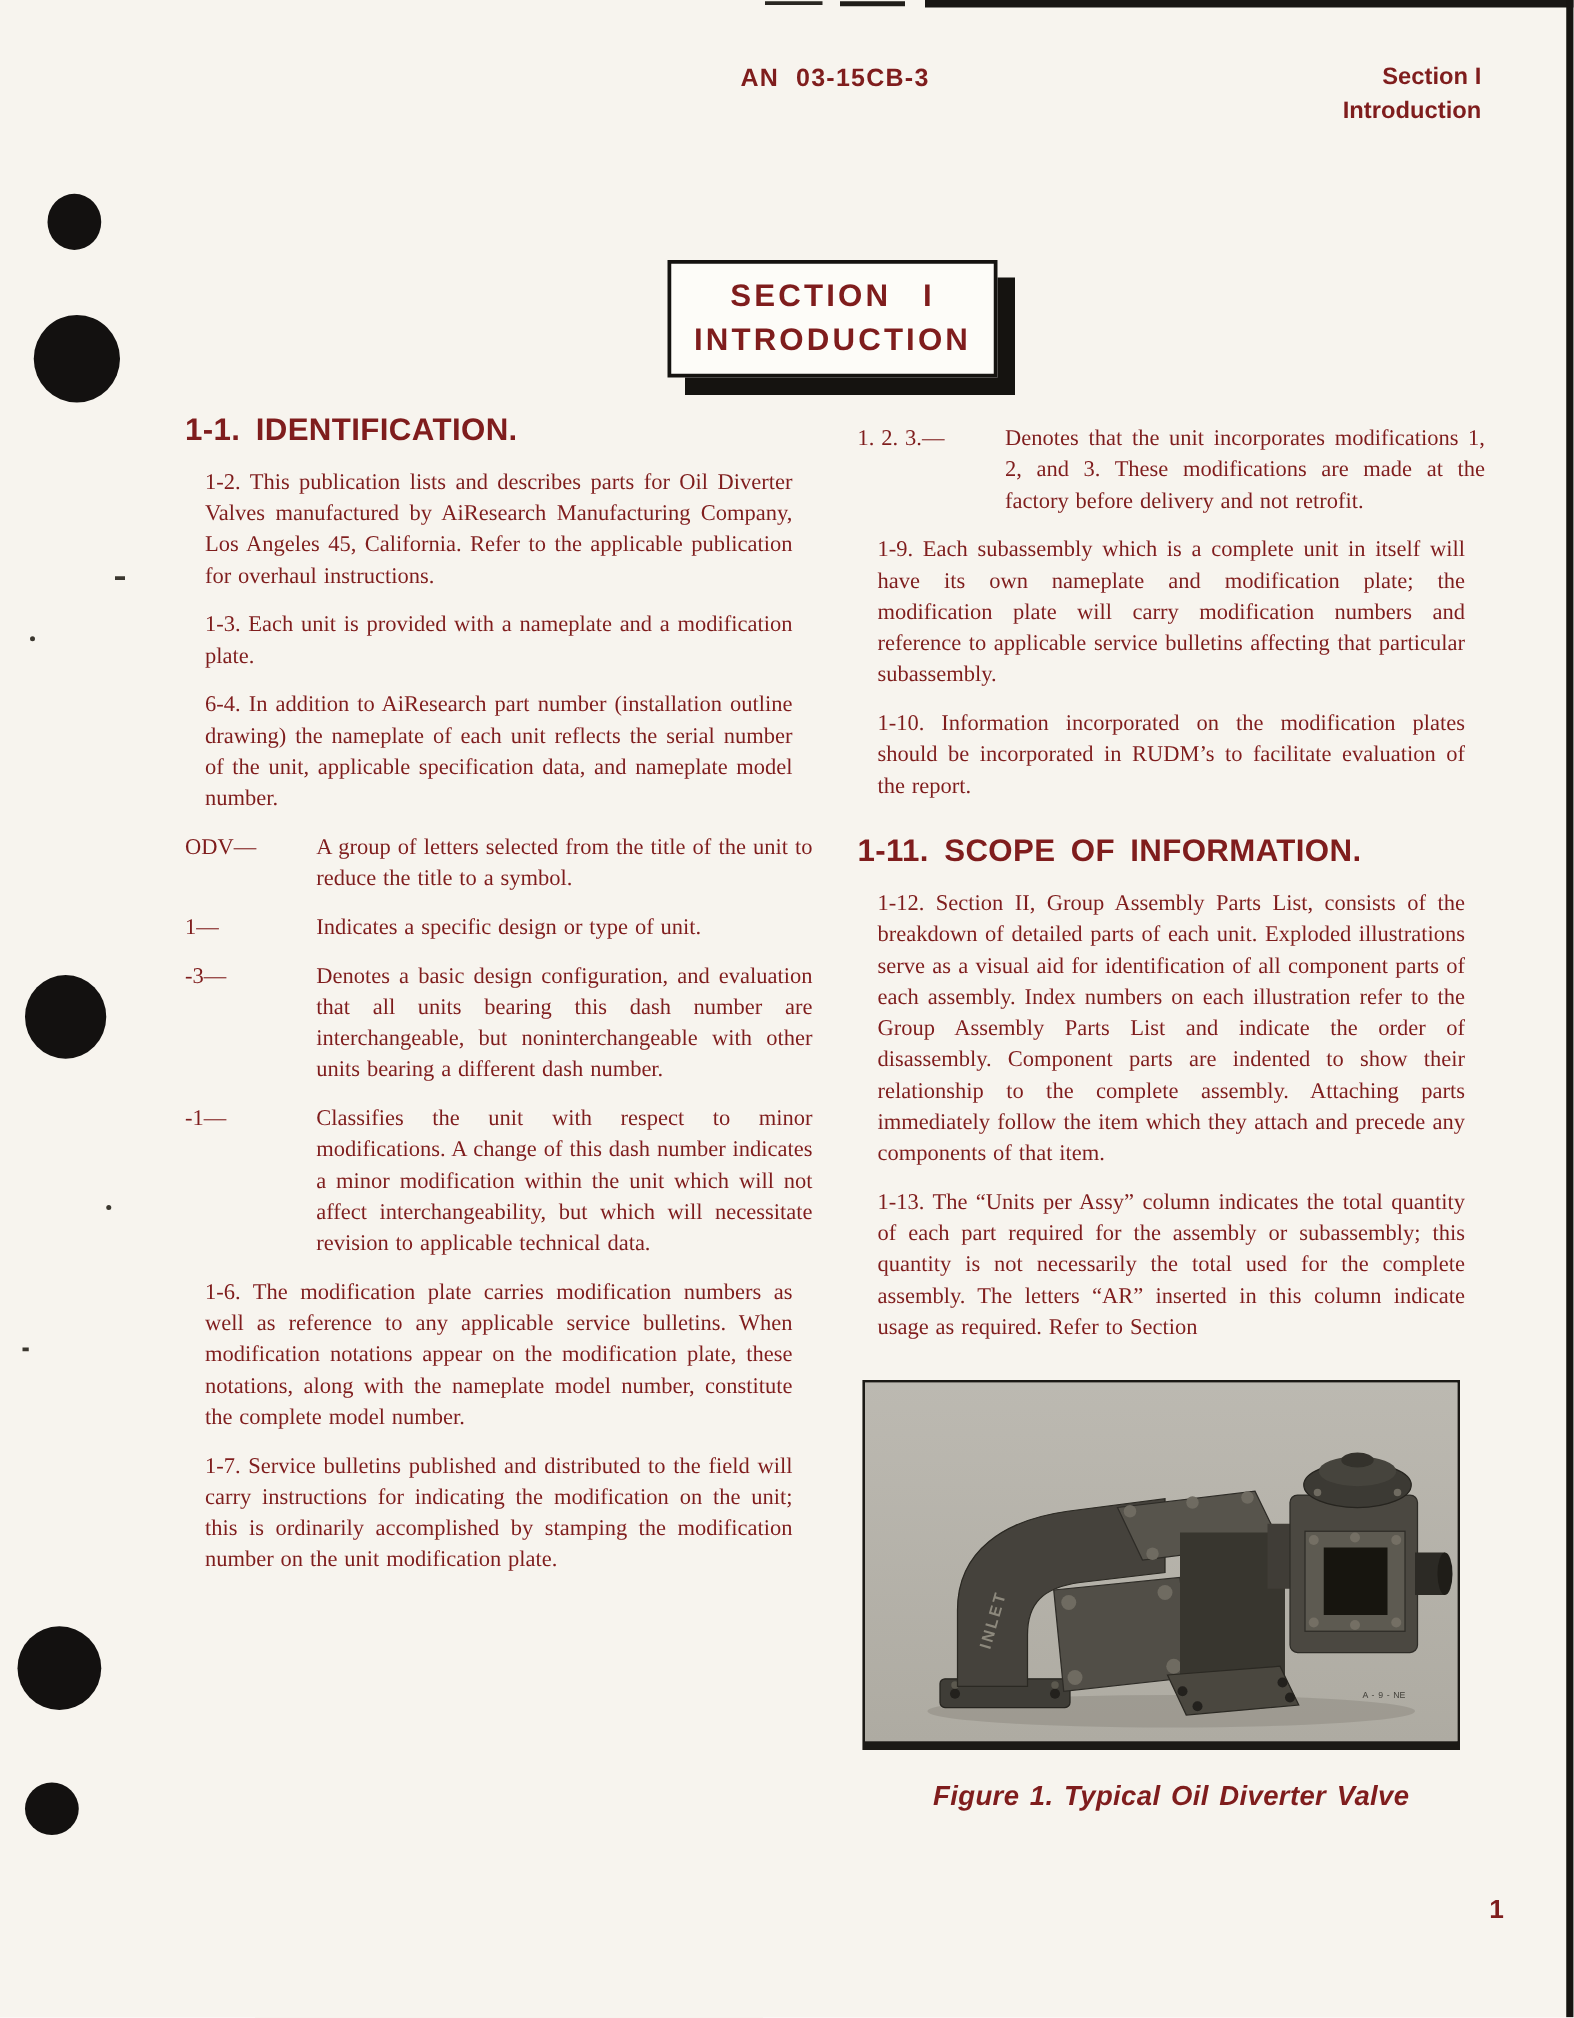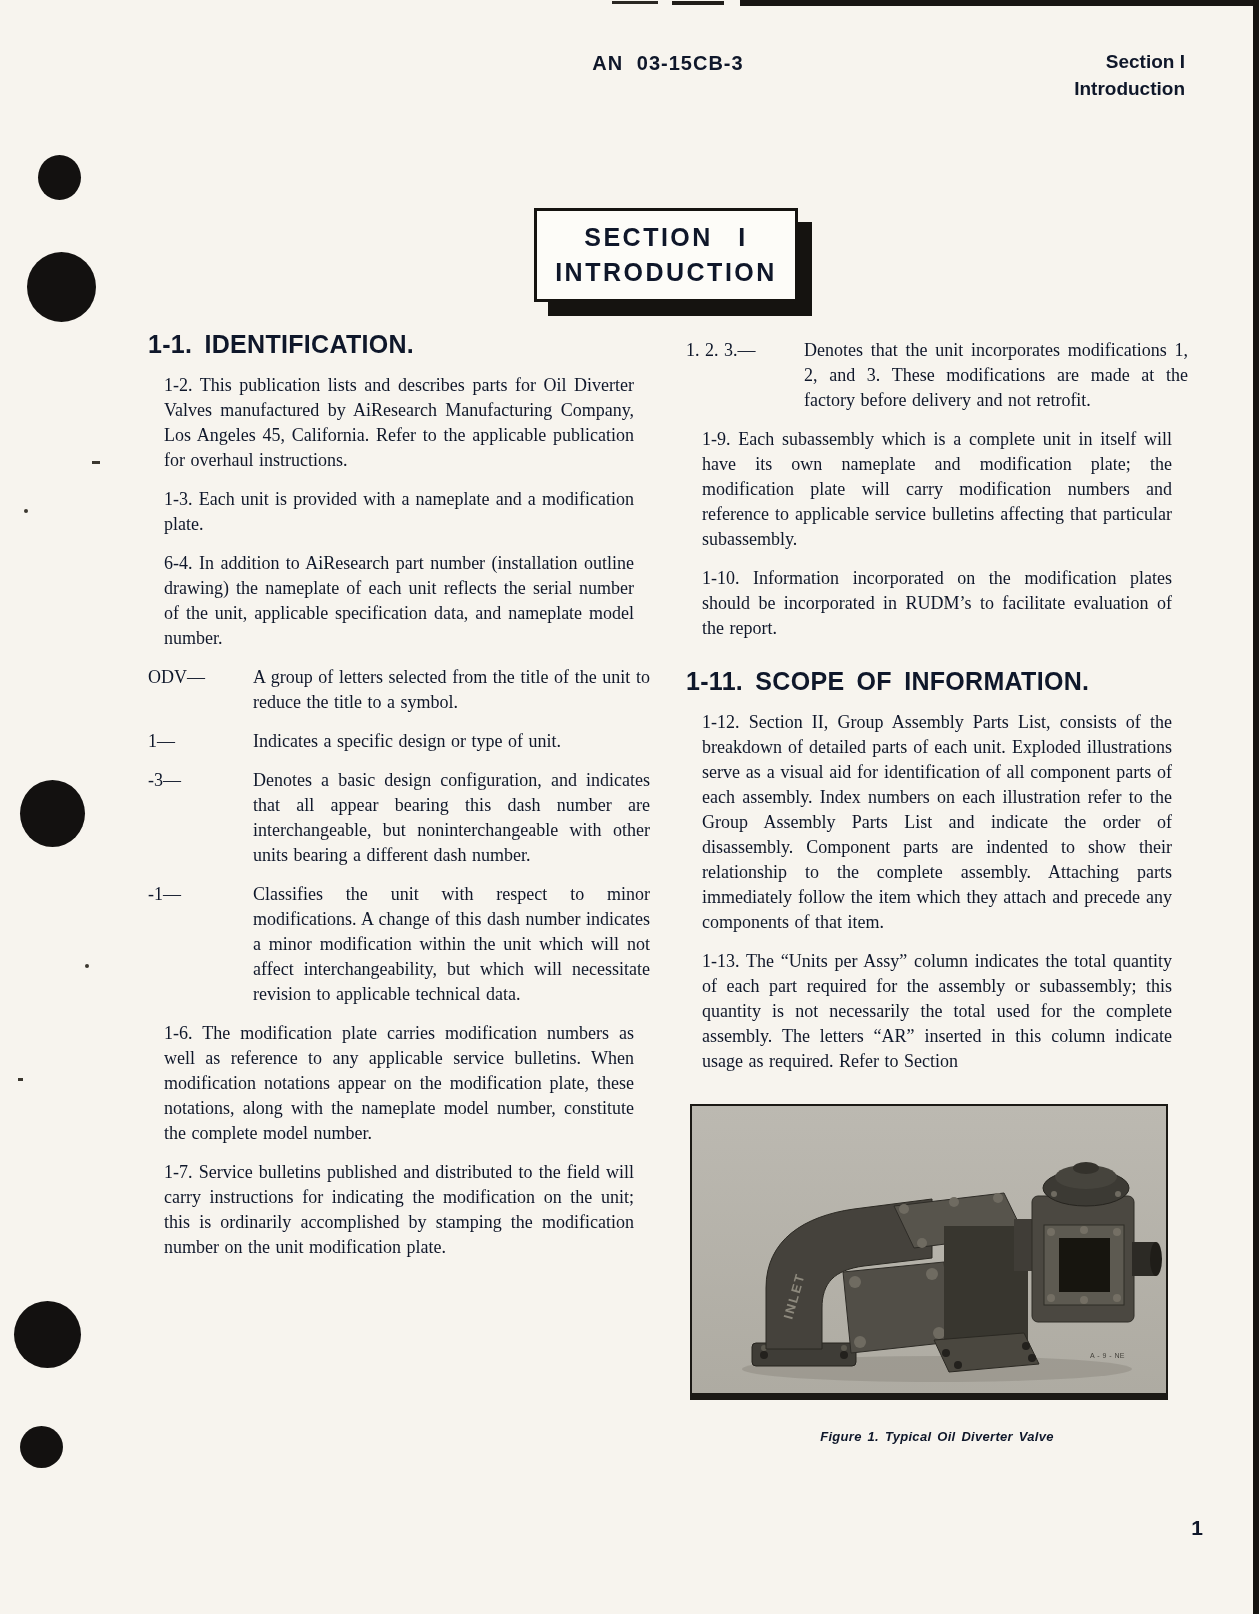--- a/index.html
+++ b/index.html
@@ -3,21 +3,21 @@
 <meta charset="utf-8">
 <style>
   html,body { margin:0; padding:0; }
   .page {
     position: relative;
     width: 1259px;
     height: 1614px;
     background: #f7f4ee;
     overflow: hidden;
     font-family: "Liberation Serif", serif;
-    color: #0f172a;
+    color: #7f1d1d;
   }
   
   .scan-top { position:absolute; top:0; left:740px; right:0; height:6px; background:#181613; }
   .scan-dash1 { position:absolute; top:1px; left:612px; width:46px; height:3px; background:#2a2722; }
   .scan-dash2 { position:absolute; top:1px; left:672px; width:52px; height:4px; background:#201d19; }
   .scan-right { position:absolute; top:0; right:0; width:6px; height:1614px; background:#161411; }
   .punch { position:absolute; background:#131110; border-radius:50%; }
   .punch1 { left:38px; top:155px; width:43px; height:45px; }
   .punch2 { left:27px; top:252px; width:69px; height:70px; }
   .punch3 { left:20px; top:780px; width:65px; height:67px; }
@@ -74,21 +74,21 @@
   .figure-box {
     margin:30px 0 0 4px; width:474px; height:287px;
     border:2px solid #1b1915; border-bottom-width:7px;
     background:#b6b3ab; box-sizing:content-box;
   }
   .figure-box svg { display:block; }
   .fig-caption {
     margin-top:24px; text-align:center;
     font-family:"Liberation Sans", sans-serif;
     font-weight:bold; font-style:italic;
-    font-size:13px; letter-spacing:.3px; word-spacing:2px;
+    font-size:22px; letter-spacing:.3px; word-spacing:2px;
   }
 
   .page-num {
     position:absolute; right:56px; top:1516px;
     font-family:"Liberation Sans", sans-serif;
     font-weight:bold; font-size:21px;
   }
 </style>
 </head>
 <body>
@@ -128,21 +128,21 @@
       <p>1-3. Each unit is provided with a nameplate and a modification plate.</p>
       <p>6-4. In addition to AiResearch part number (installation outline drawing) the nameplate of each unit reflects the serial number of the unit, applicable specification data, and nameplate model number.</p>
 
       <div class="hang">
         <span class="term">ODV—</span><span>A group of letters selected from the title of the unit to reduce the title to a symbol.</span>
       </div>
       <div class="hang">
         <span class="term">1—</span><span>Indicates a specific design or type of unit.</span>
       </div>
       <div class="hang">
-        <span class="term">-3—</span><span>Denotes a basic design configuration, and indicates that all appear bearing this dash number are interchangeable, but noninterchangeable with other units bearing a different dash number.</span>
+        <span class="term">-3—</span><span>Denotes a basic design configuration, and evaluation that all units bearing this dash number are interchangeable, but noninterchangeable with other units bearing a different dash number.</span>
       </div>
       <div class="hang">
         <span class="term">-1—</span><span>Classifies the unit with respect to minor modifications. A change of this dash number indicates a minor modification within the unit which will not affect interchangeability, but which will necessitate revision to applicable technical data.</span>
       </div>
 
       <p>1-6. The modification plate carries modification numbers as well as reference to any applicable service bulletins. When modification notations appear on the modification plate, these notations, along with the nameplate model number, constitute the complete model number.</p>
       <p>1-7. Service bulletins published and distributed to the field will carry instructions for indicating the modification on the unit; this is ordinarily accomplished by stamping the modification number on the unit modification plate.</p>
     </div>
 
     <div class="col">

